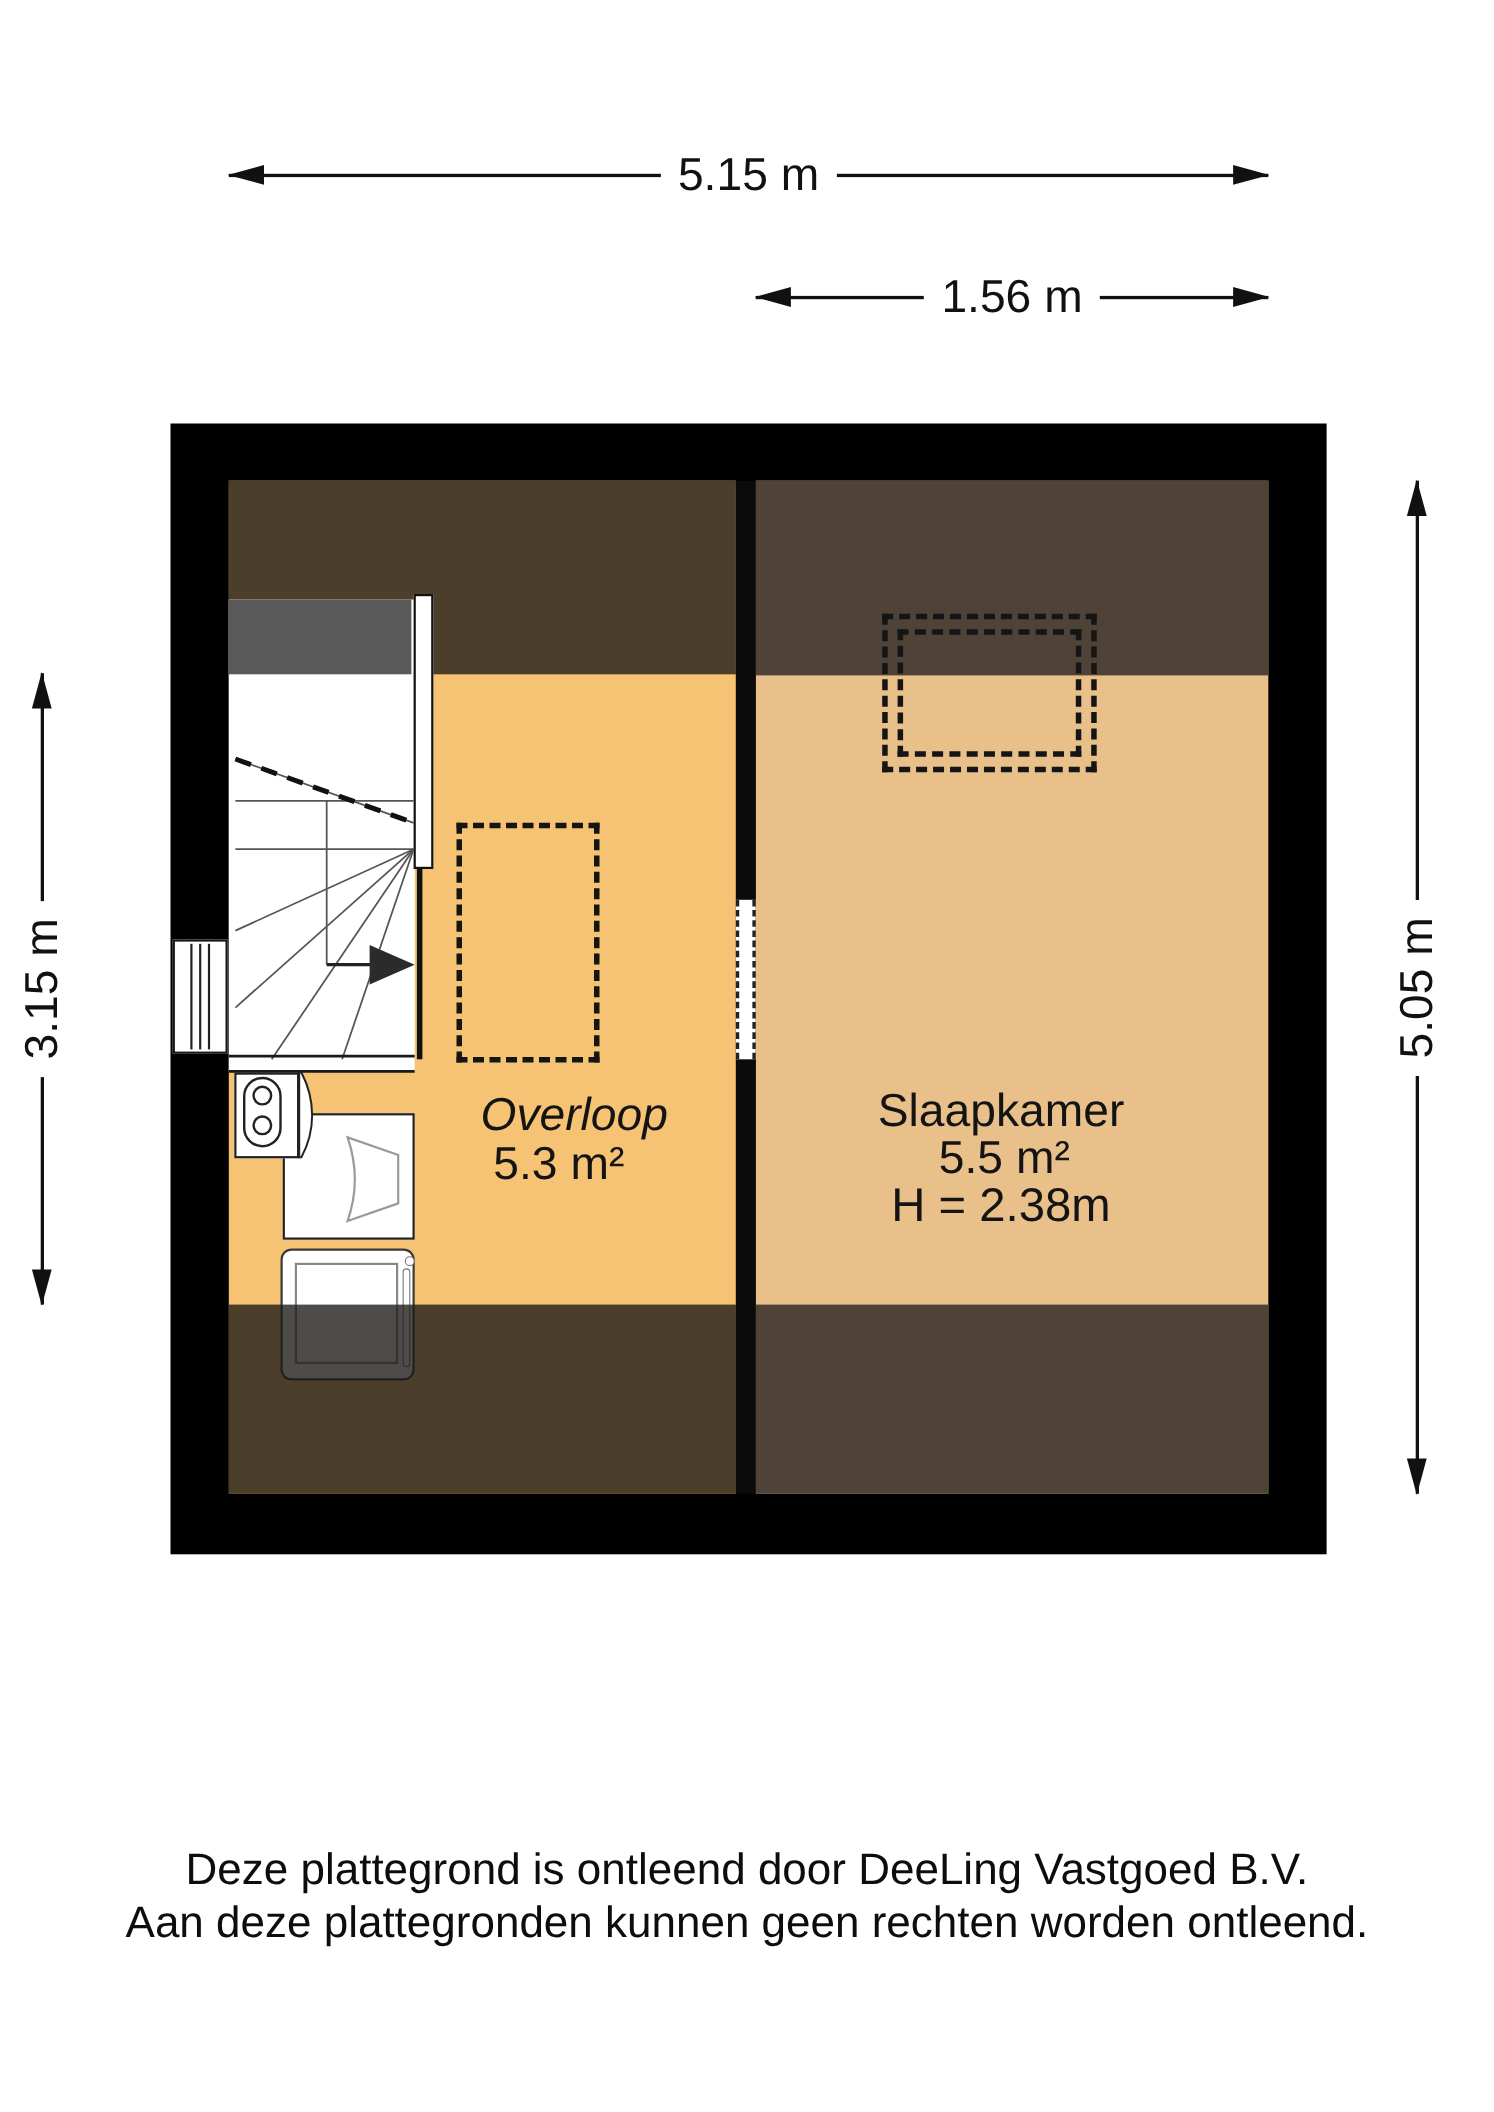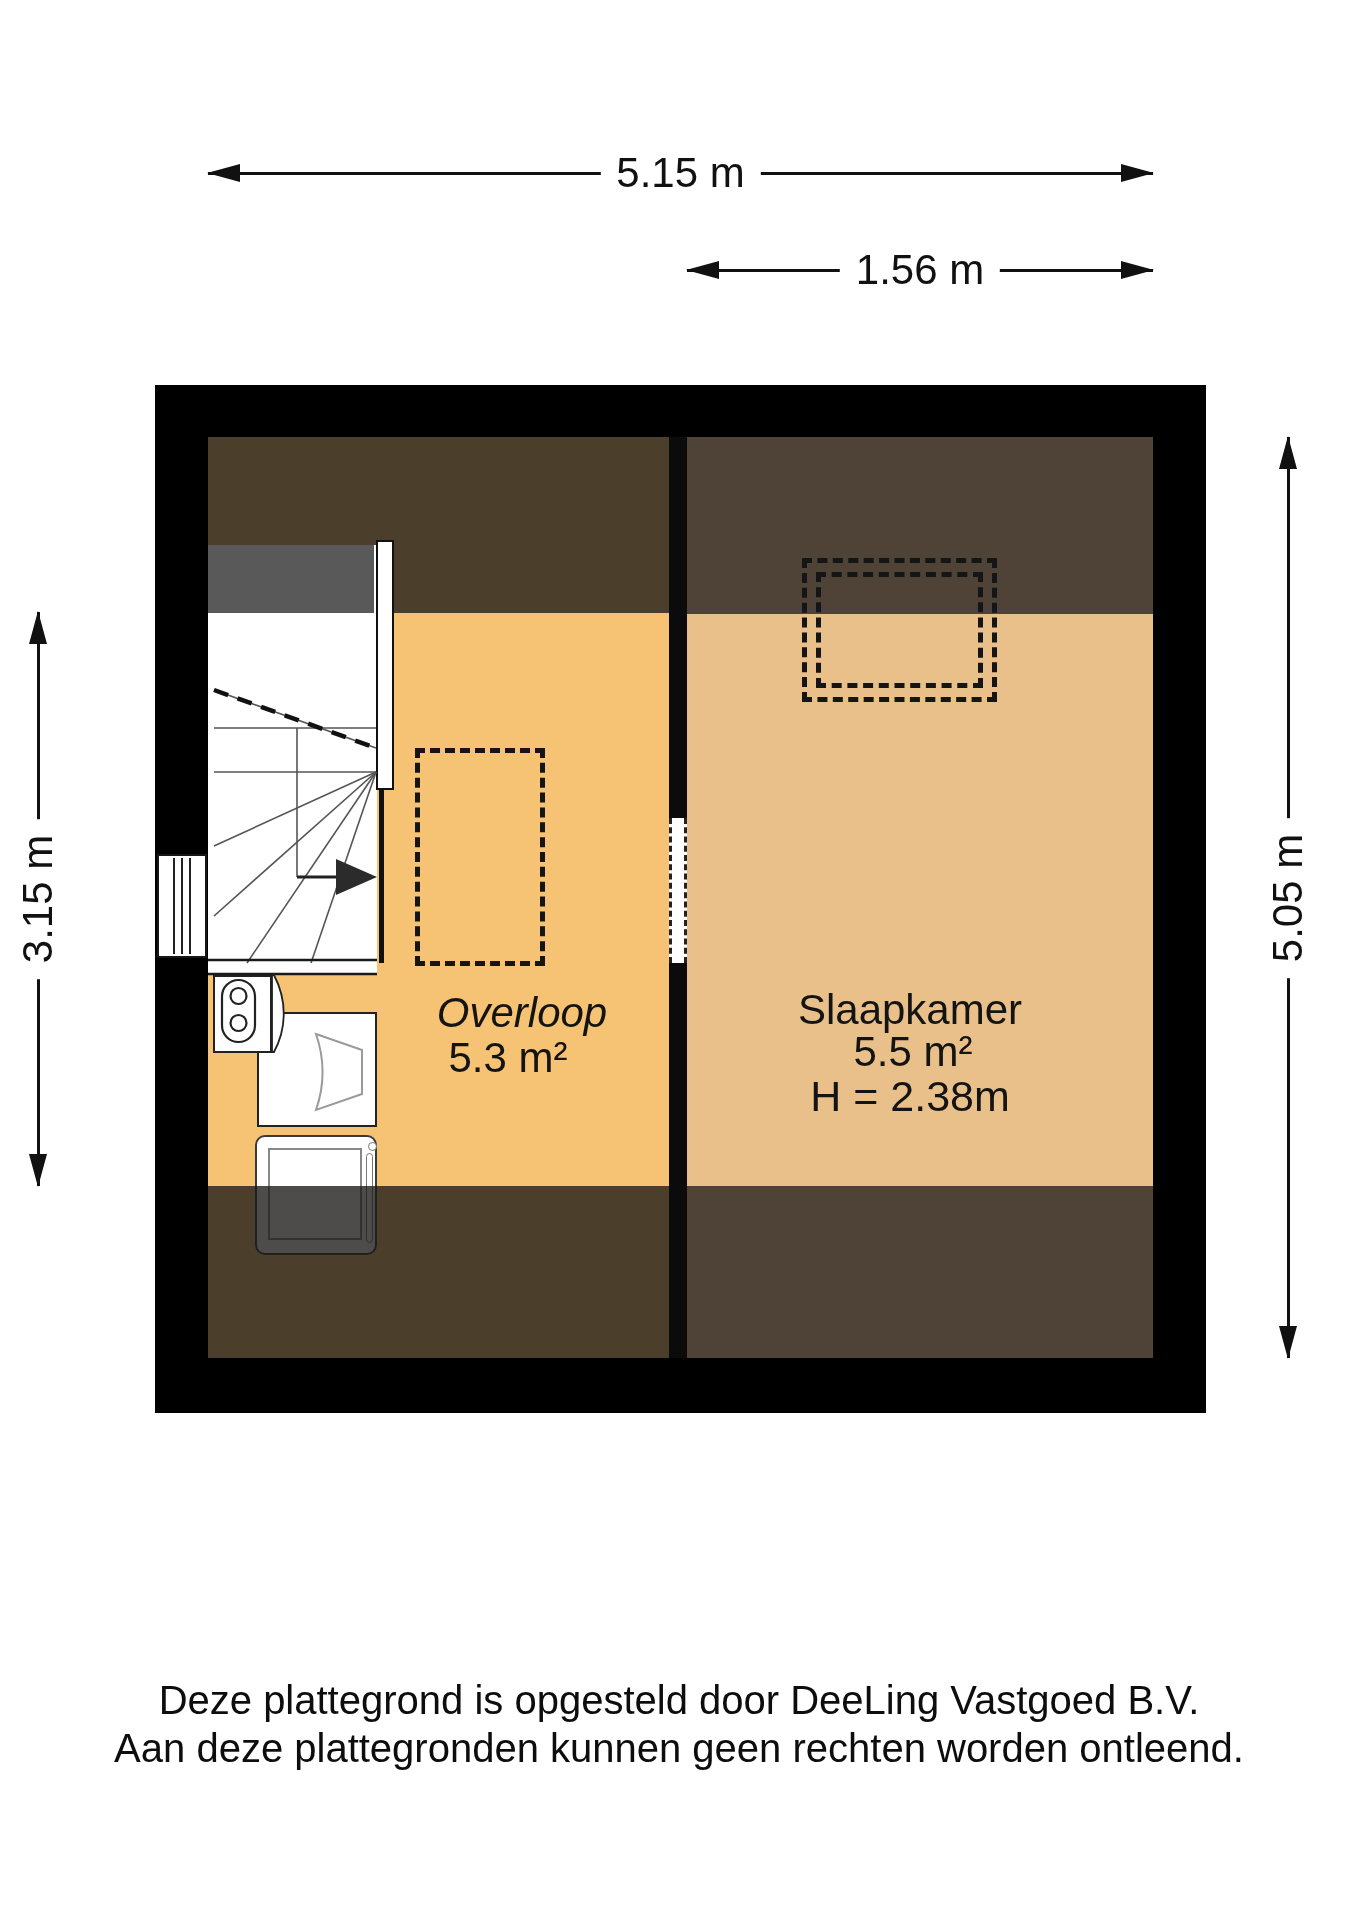--- a/index.html
+++ b/index.html
@@ -46,21 +46,21 @@
   .footer{position:absolute;left:679px;top:1676px;transform:translateX(-50%);
     text-align:center;font-size:40px;line-height:48px;white-space:nowrap;color:#0d0d0d;}
 
   svg{position:absolute;left:0;top:0;}
 </style>
 </head>
 <body>
 
 <div id="canvas">
 
-  <div class="dim-h" style="left:208px;top:159px;width:945px;">
+  <div class="dim-h" style="left:208px;top:145px;width:945px;">
     <div class="dline"></div>
     <div class="arr arr-left"></div>
     <div class="arr arr-right"></div>
     <span class="lbl">5.15 m</span>
   </div>
 
   <div class="dim-h" style="left:687px;top:256px;width:466px;">
     <div class="dline"></div>
     <div class="arr arr-left"></div>
     <div class="arr arr-right"></div>
@@ -149,17 +149,17 @@
   <div class="abs" style="left:669px;top:437px;width:18px;height:921px;background:#0b0b0b;"></div>
   <div class="abs door-opening" style="left:669px;top:818px;width:18px;height:145px;"></div>
 
   <div class="room-label fs-big" style="left:522px;top:989px;font-style:italic;">Overloop</div>
   <div class="room-label fs-big" style="left:508px;top:1034px;">5.3 m²</div>
   <div class="room-label fs-big" style="left:910px;top:986px;">Slaapkamer</div>
   <div class="room-label fs-big" style="left:913px;top:1028px;">5.5 m²</div>
   <div class="room-label fs-small" style="left:910px;top:1072px;">H = 2.38m</div>
 
   <div class="footer">
-    <div>Deze plattegrond is opgesteld door DeeLing Vastgoed B.V.</div>
+    <div>Deze plattegrond is ontleend door DeeLing Vastgoed B.V.</div>
     <div>Aan deze plattegronden kunnen geen rechten worden ontleend.</div>
   </div>
 
 </div>
 
 </body></html>

